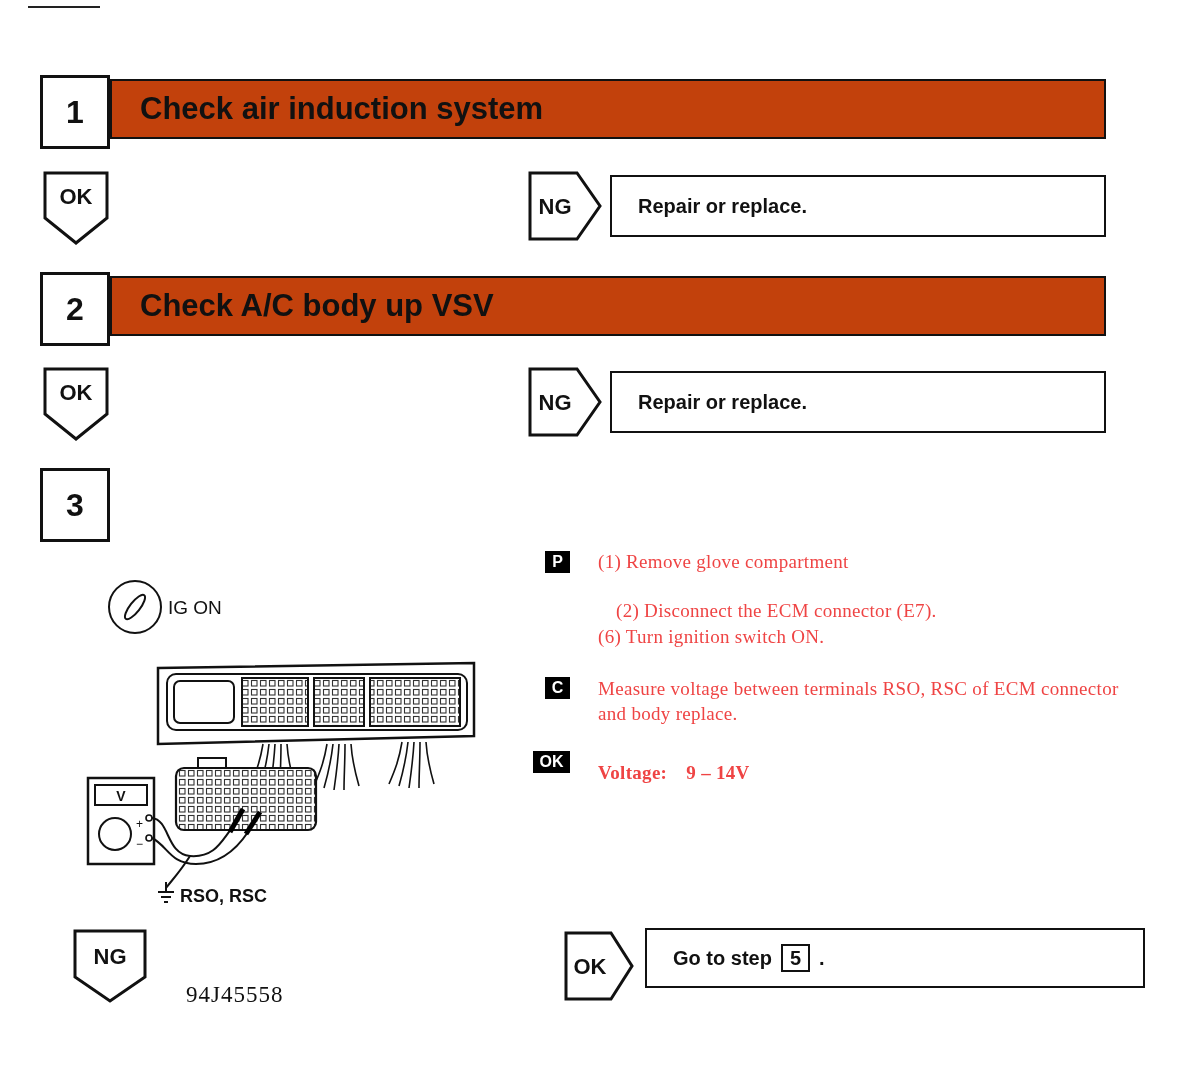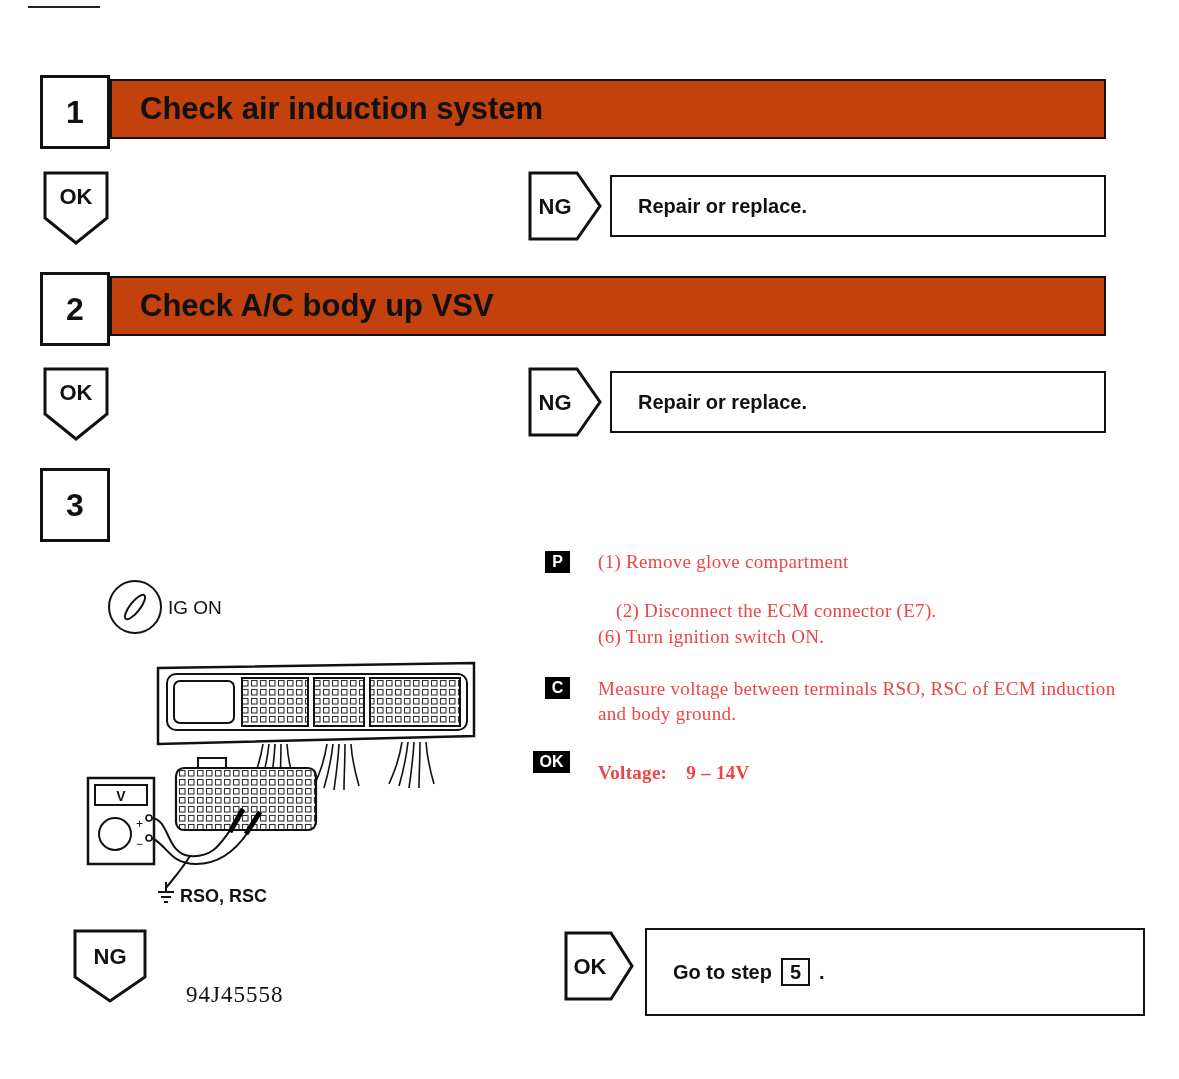--- a/index.html
+++ b/index.html
@@ -80,21 +80,21 @@
   <div class="step-header" style="top:468px;">
     <div class="step-num">3</div>
   </div>
 
   <div class="badge" style="left:545px; top:551px; width:25px; height:22px;">P</div>
   <div class="body-text" style="left:598px; top:551px;">(1) Remove glove compartment</div>
   <div class="body-text" style="left:598px; top:600px;margin-left:18px;">(2) Disconnect the ECM connector (E7).</div>
   <div class="body-text" style="left:598px; top:626px;">(6) Turn ignition switch ON.</div>
 
   <div class="badge" style="left:545px; top:677px; width:25px; height:22px;">C</div>
-  <div class="body-text" style="left:598px; top:676px; width:528px; line-height:25px;">Measure voltage between terminals RSO, RSC of ECM induction and body ground.</div>
+  <div class="body-text" style="left:598px; top:676px; width:528px; line-height:25px;">Measure voltage between terminals RSO, RSC of ECM connector and body replace.</div>
 
   <div class="badge" style="left:533px; top:751px; width:37px; height:22px;">OK</div>
   <div class="body-text bold" style="left:598px; top:751px;">
     <span>Voltage:</span>
     <span style="margin-left:14px;">9 – 14V</span>
   </div>
 
   <svg class="abs illus" style="left:70px; top:562px;" width="430" height="370" viewBox="0 0 430 370">
     <defs>
       <pattern id="grid8" patternUnits="userSpaceOnUse" width="9" height="9">
@@ -176,19 +176,19 @@
     <text x="38" y="36" text-anchor="middle">NG</text>
   </svg>
 
   <div class="fig-code" style="left:186px; top:982px;">94J45558</div>
 
   <svg class="abs arrow-svg" style="left:563px; top:930px;" width="72" height="72" viewBox="0 0 72 72">
     <polygon points="3,3 48,3 69,36 48,69 3,69" fill="#fff" stroke="#111" stroke-width="3"></polygon>
     <text x="27" y="44" text-anchor="middle">OK</text>
   </svg>
 
-  <div class="result-box" style="left:645px; top:928px; width:500px; height:88px;">
+  <div class="result-box" style="left:645px; top:928px; width:500px; height:60px;">
     <span>Go to step</span>
     <span class="step-ref">5</span>
     <span>.</span>
   </div>
 
 </div>
 
 </body></html>

